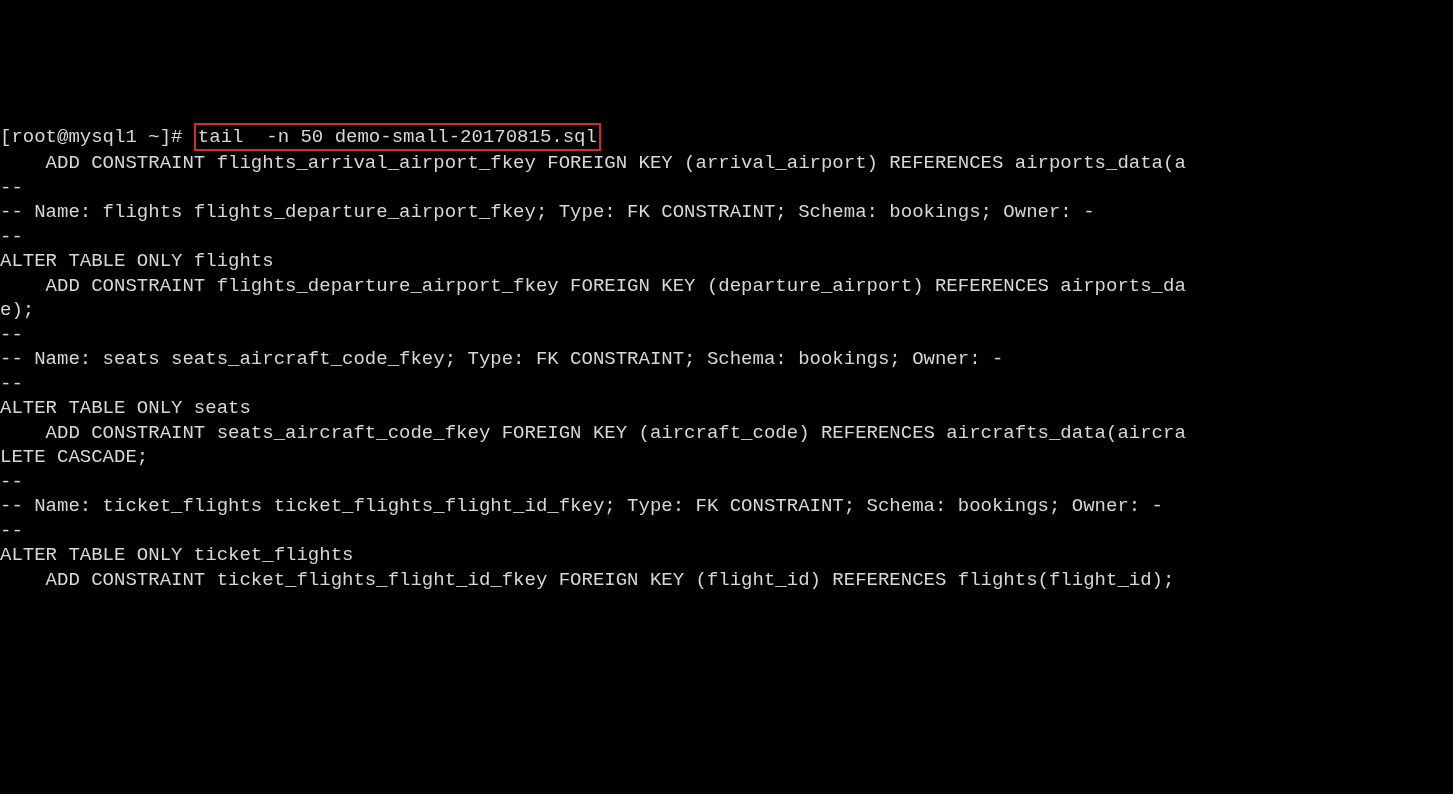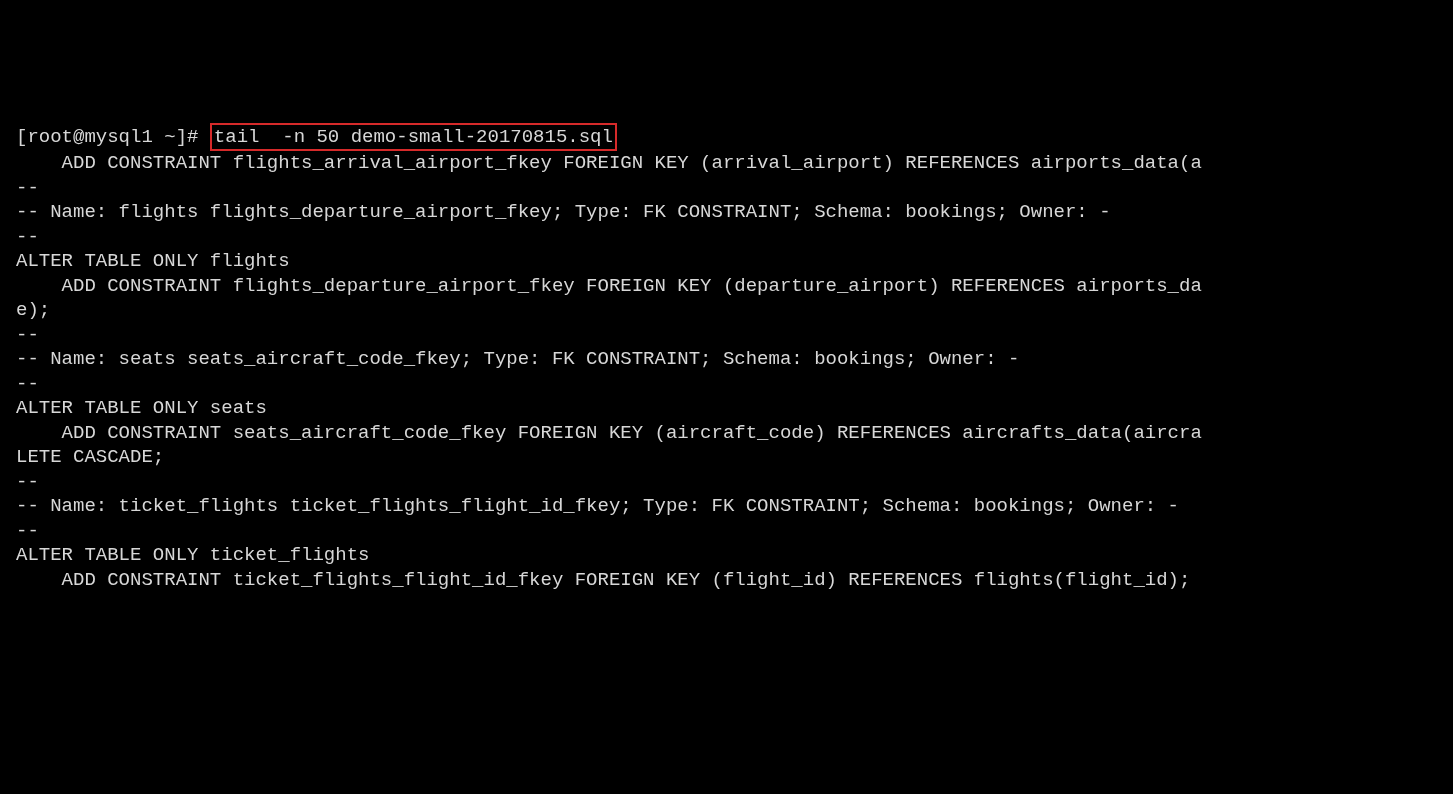--- a/index.html
+++ b/index.html
@@ -19,21 +19,20 @@
     padding: 0;
   }
   .highlight-box {
     display: inline-block;
     border: 2px solid #d62a2a;
     padding: 0 2px;
     box-sizing: border-box;
   }
   .line {
     display: block;
-    padding-left: 16px;
   }
 </style>
 </head>
 <body>
 
 
 
 <div class="terminal"><span class="line"><span>[root@mysql1 ~]# </span><span class="highlight-box">tail  -n 50 demo-small-20170815.sql</span></span><span class="line">    ADD CONSTRAINT flights_arrival_airport_fkey FOREIGN KEY (arrival_airport) REFERENCES airports_data(a</span><span class="line"></span><span class="line"></span><span class="line">--</span><span class="line">-- Name: flights flights_departure_airport_fkey; Type: FK CONSTRAINT; Schema: bookings; Owner: -</span><span class="line">--</span><span class="line"></span><span class="line">ALTER TABLE ONLY flights</span><span class="line">    ADD CONSTRAINT flights_departure_airport_fkey FOREIGN KEY (departure_airport) REFERENCES airports_da</span><span class="line">e);</span><span class="line"></span><span class="line"></span><span class="line">--</span><span class="line">-- Name: seats seats_aircraft_code_fkey; Type: FK CONSTRAINT; Schema: bookings; Owner: -</span><span class="line">--</span><span class="line"></span><span class="line">ALTER TABLE ONLY seats</span><span class="line">    ADD CONSTRAINT seats_aircraft_code_fkey FOREIGN KEY (aircraft_code) REFERENCES aircrafts_data(aircra</span><span class="line">LETE CASCADE;</span><span class="line"></span><span class="line"></span><span class="line">--</span><span class="line">-- Name: ticket_flights ticket_flights_flight_id_fkey; Type: FK CONSTRAINT; Schema: bookings; Owner: -</span><span class="line">--</span><span class="line"></span><span class="line">ALTER TABLE ONLY ticket_flights</span><span class="line">    ADD CONSTRAINT ticket_flights_flight_id_fkey FOREIGN KEY (flight_id) REFERENCES flights(flight_id);</span></div>
 
 

